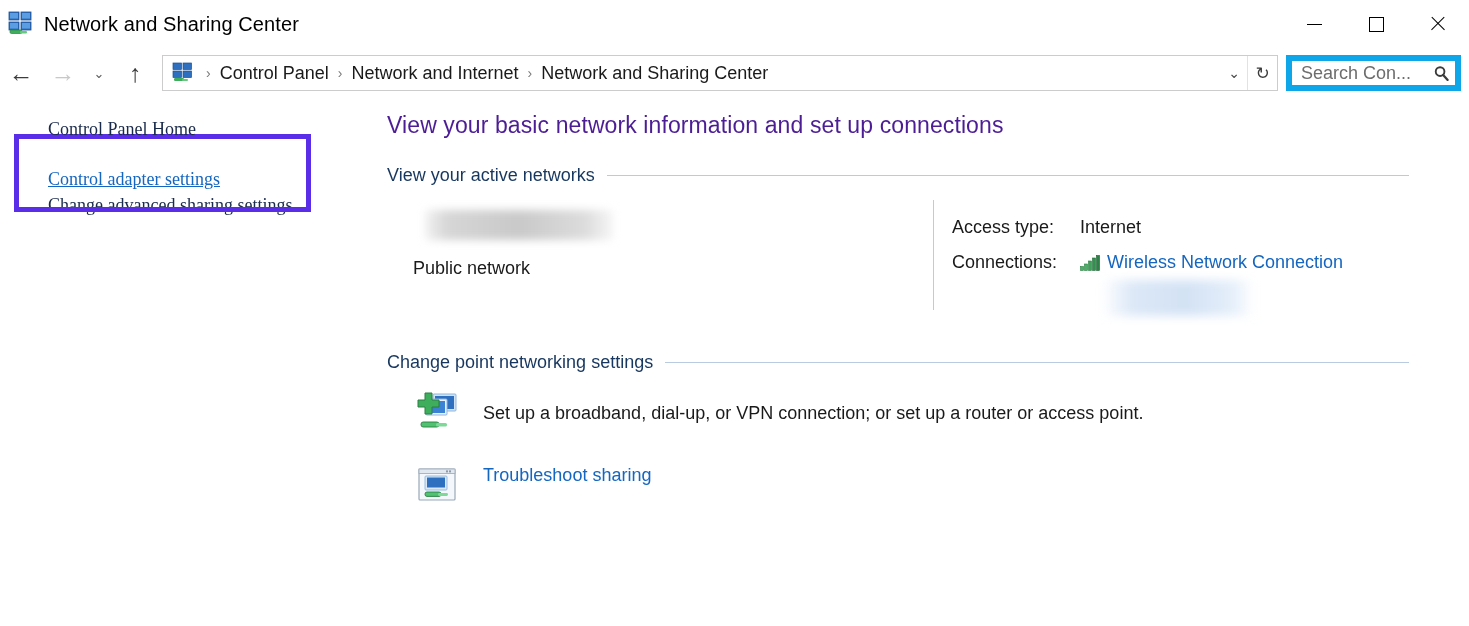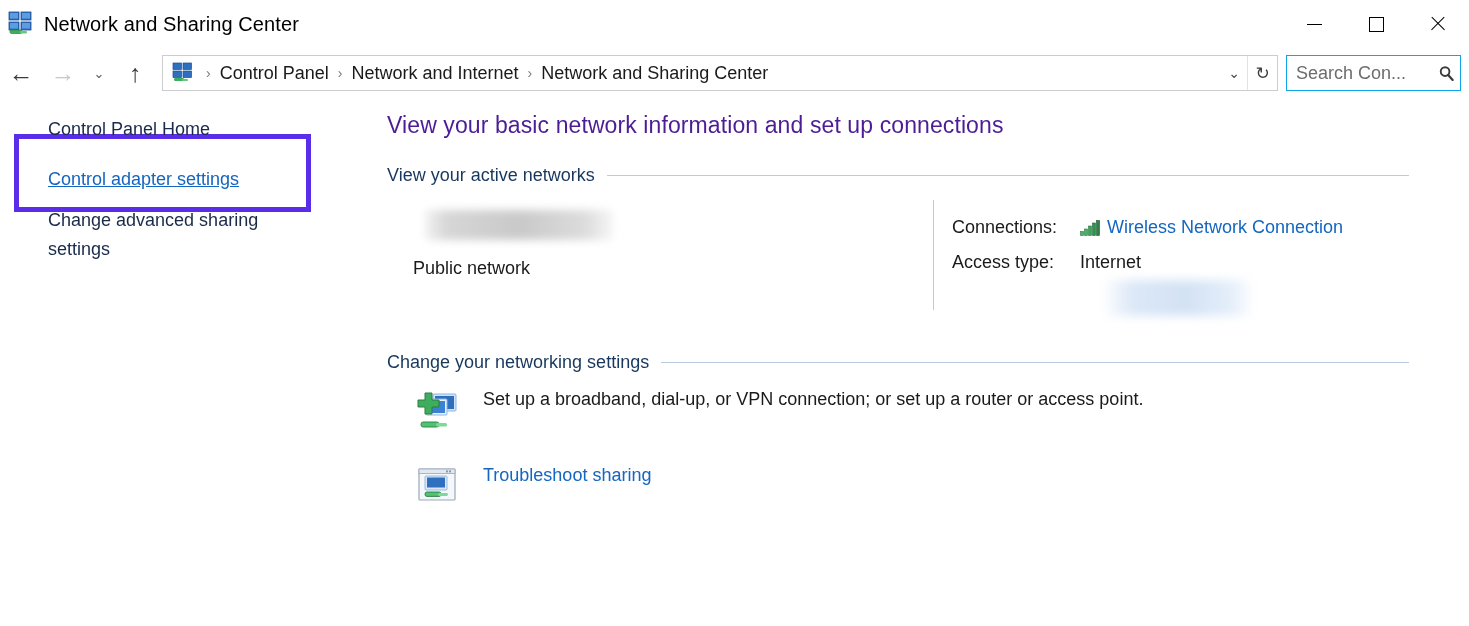--- a/index.html
+++ b/index.html
@@ -101,21 +101,21 @@
   }
   .addr-refresh {
     width: 30px; height: 34px;
     border-left: 1px solid #e2e2e2;
     display: flex; align-items: center; justify-content: center;
     color: #3b3b3b; font-size: 17px;
     flex: 0 0 auto;
   }
   .searchbox {
     width: 175px; height: 36px;
-    border: 1px solid #0ea5e9;
+    border: 6px solid #0ea5e9;
     margin-left: 8px;
     display: flex; align-items: center;
     flex: 0 0 auto;
   }
   .search-text {
     flex: 1 1 auto;
     font-size: 18px; color: #6d6d6d;
     padding-left: 9px;
     white-space: nowrap; overflow: hidden;
   }
@@ -124,20 +124,21 @@
   
   .content {
     display: flex;
     height: calc(626px - 98px);
   }
   .sidebar {
     width: 387px;
     flex: 0 0 387px;
     padding: 14px 0 0 48px;
     position: relative;
+    font-family: Liberation Serif, serif;
   }
   .side-link {
     font-size: 18px;
     color: #1a2a4a;
     line-height: 34px;
     width: 255px;
     cursor: default;
   }
   .side-link.blue {
     color: #1466c0;
@@ -148,21 +149,21 @@
     position: absolute;
     left: -34px; top: 22px;
     width: 297px; height: 78px;
     border: 5px solid #5a2ee8;
     background: transparent;
     pointer-events: none;
     z-index: 3;
   }
   .side-item-1 { position: relative; z-index: 4; margin-top: 0px; }
   .side-item-2 { position: relative; z-index: 4; margin-top: 16px; }
-  .side-item-3 { position: relative; z-index: 1; margin-top: 10px; line-height: 29px; }
+  .side-item-3 { position: relative; z-index: 1; line-height: 19px; }
 
   .main {
     flex: 1 1 auto;
     padding: 14px 60px 0 0;
   }
   .main-title {
     font-size: 23px;
     color: #4c1d95;
     font-weight: 400;
     margin: 0 0 26px 0;
@@ -242,20 +243,21 @@
   .task-body { padding-left: 22px; }
   .task-title {
     font-size: 18px;
     color: #1466c0;
     cursor: default;
     display: inline-block;
   }
   .task-desc {
     font-size: 18px;
     color: #1a1a1a;
+    margin-top: 14px;
   }
 </style>
 </head>
 <body>
 
 <div class="titlebar">
   <span class="titlebar-icon">
     <svg viewBox="0 0 26 26" width="26" height="26">
       <rect x="1" y="1" width="10" height="8" fill="#2f6fbf" stroke="#1d4f91" stroke-width="0.8"></rect>
       <rect x="2" y="2" width="8" height="5.5" fill="#5a9de0"></rect>
@@ -361,43 +363,43 @@
     <div class="net-row">
       <div class="net-left">
         <div class="blur-gray"></div>
         <div class="net-name">Public network</div>
       </div>
 
       <div class="net-divider"></div>
 
       <div class="net-right">
         <div class="detail-row">
+          <span class="detail-label">Access type:</span>
+          <span class="detail-value">Internet</span>
+        </div>
+        <div class="detail-row">
           <span class="detail-label">Connections:</span>
           <span class="signal-icon">
             <svg viewBox="0 0 20 16" width="20" height="16">
               <rect x="0.5" y="11.5" width="3" height="4" fill="#4fae6c" stroke="#2a7f42" stroke-width="0.6"></rect>
               <rect x="4.5" y="9" width="3" height="6.5" fill="#4fae6c" stroke="#2a7f42" stroke-width="0.6"></rect>
               <rect x="8.5" y="6" width="3" height="9.5" fill="#3fa15c" stroke="#2a7f42" stroke-width="0.6"></rect>
               <rect x="12.5" y="3" width="3" height="12.5" fill="#349050" stroke="#226b37" stroke-width="0.6"></rect>
               <rect x="16.5" y="0.5" width="3" height="15" fill="#2b8146" stroke="#1d5c2f" stroke-width="0.6"></rect>
             </svg>
           </span>
           <span class="detail-value link">Wireless Network Connection</span>
         </div>
-        <div class="detail-row">
-          <span class="detail-label">Access type:</span>
-          <span class="detail-value">Internet</span>
-        </div>
         <div class="blur-blue"></div>
       </div>
     </div>
 
     <div class="tasks">
       <div class="section-head">
-        <span>Change your networking settings</span>
+        <span>Change point networking settings</span>
         <span class="rule"></span>
       </div>
 
       <div class="task" style="margin-top:16px;">
         <div class="task-icon">
           <svg viewBox="0 0 44 42" width="44" height="42">
             <rect x="18" y="3" width="23" height="17" rx="1" fill="#cfe2f6" stroke="#8fb6dd" stroke-width="1"></rect>
             <rect x="20" y="5" width="19" height="13" fill="#2f6fbf"></rect>
             <rect x="11" y="8" width="21" height="16" rx="1" fill="#e8f1fb" stroke="#8fb6dd" stroke-width="1"></rect>
             <rect x="13" y="10" width="17" height="12" fill="#3b82d4"></rect>

